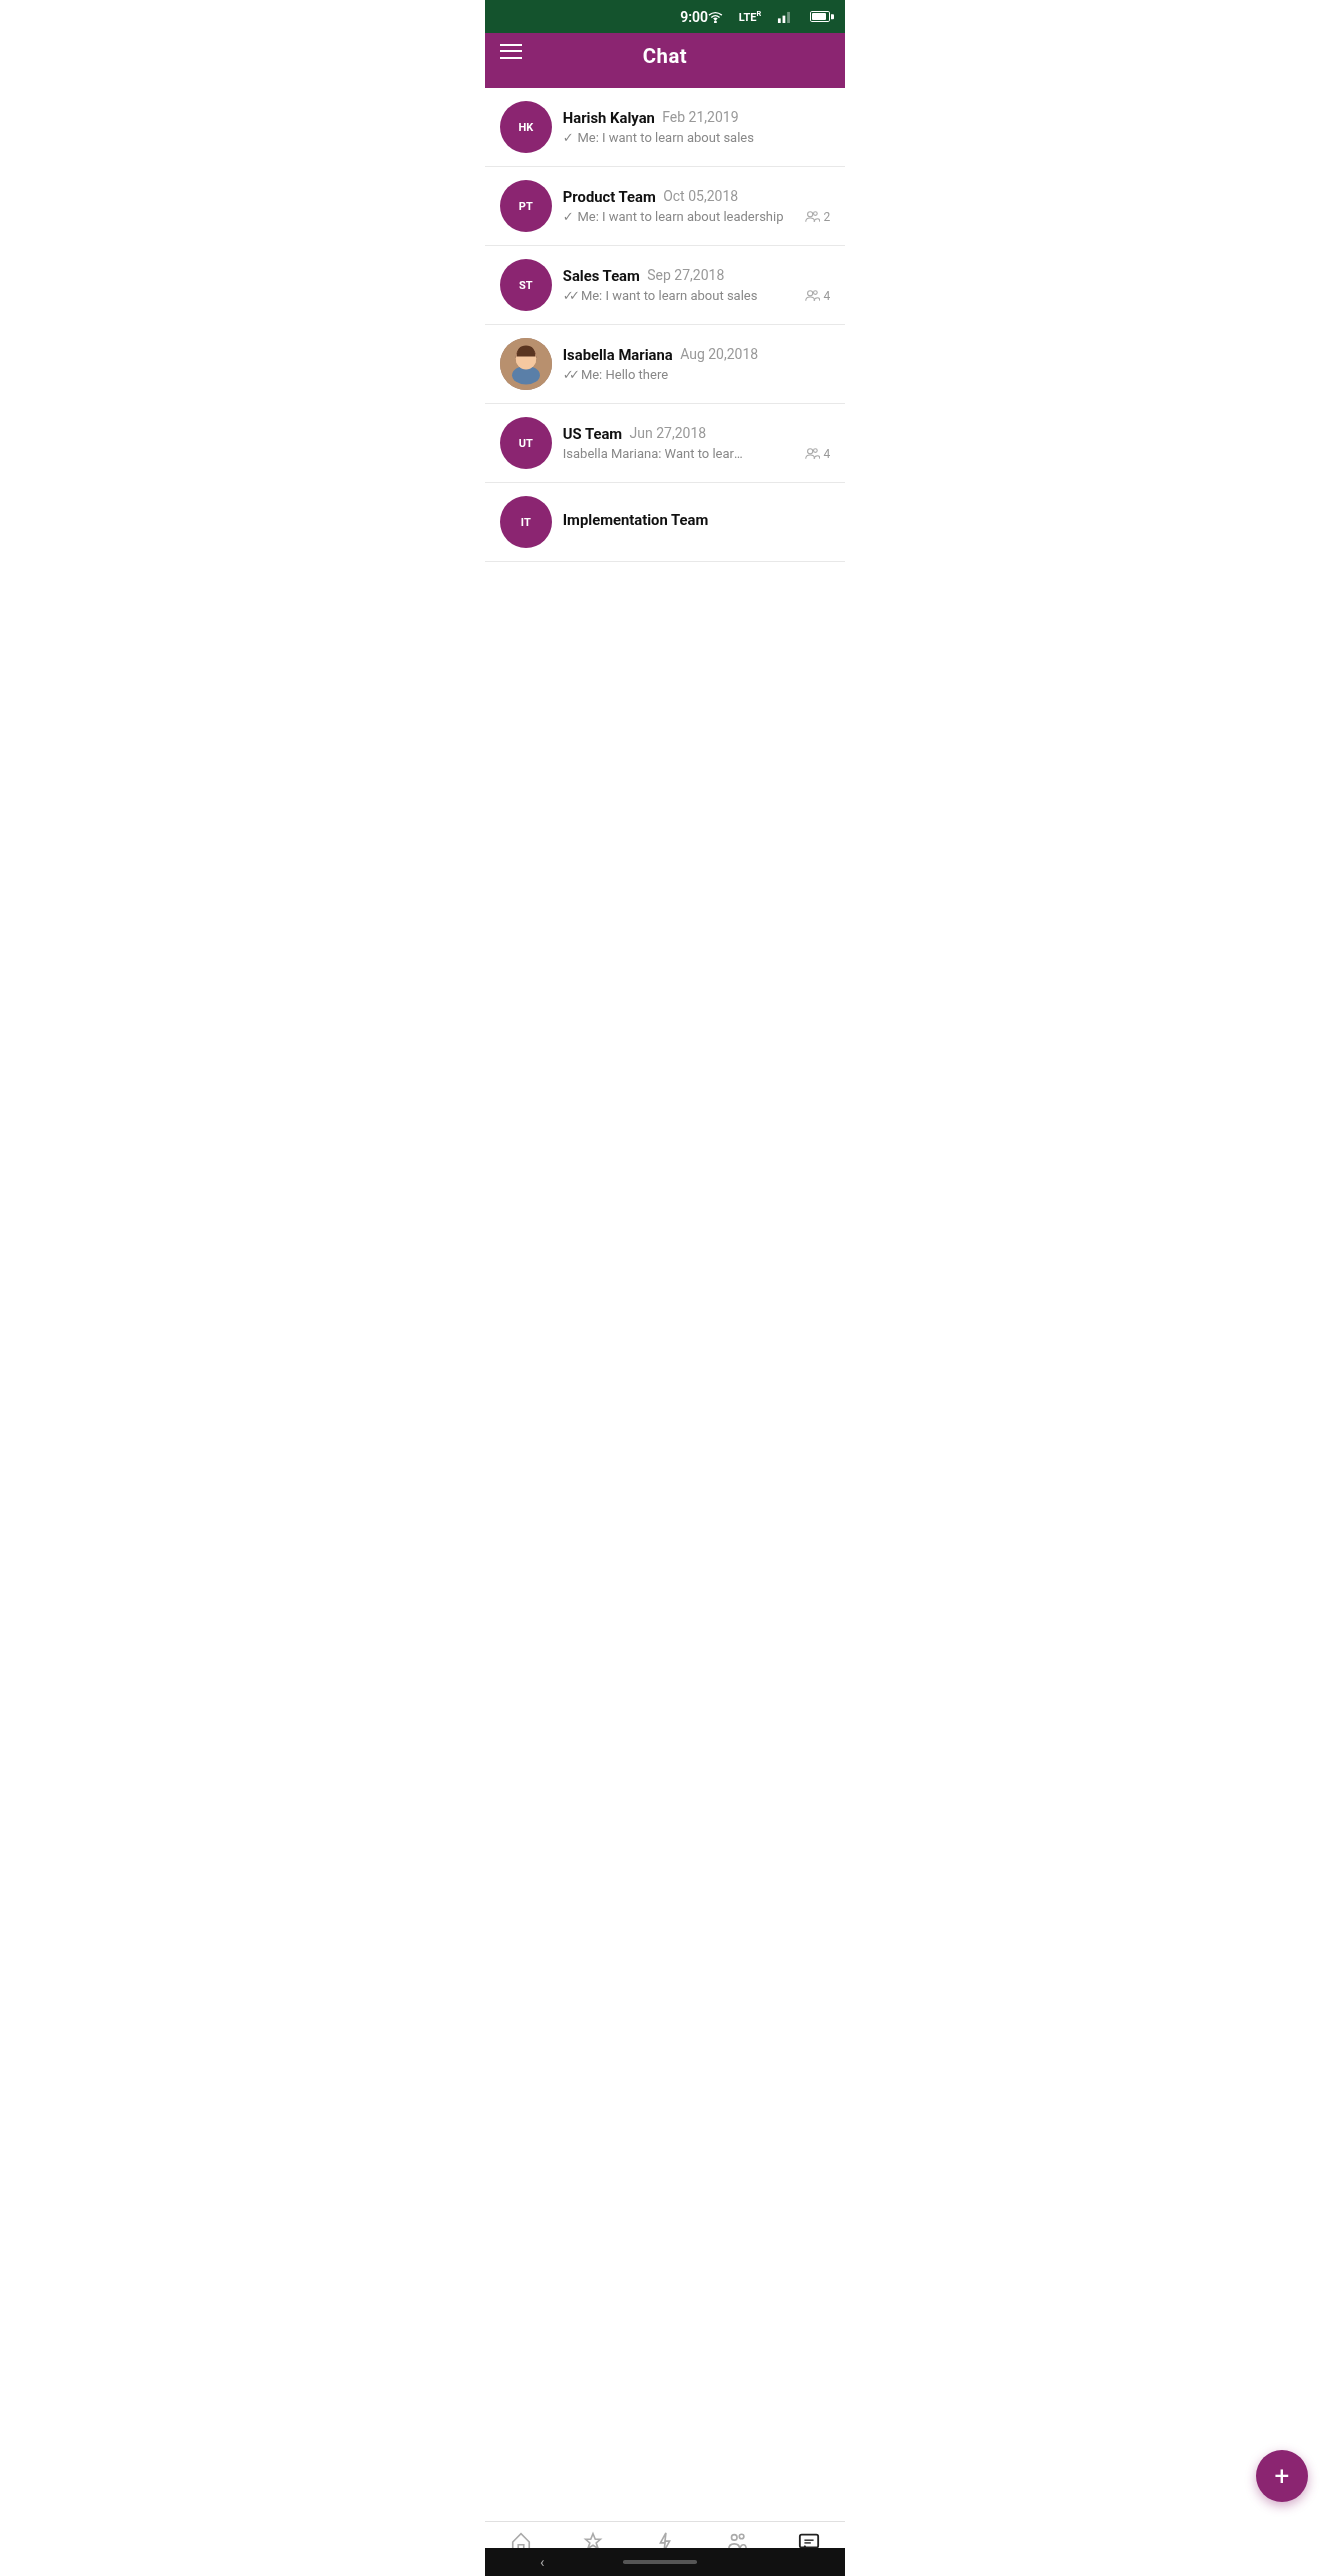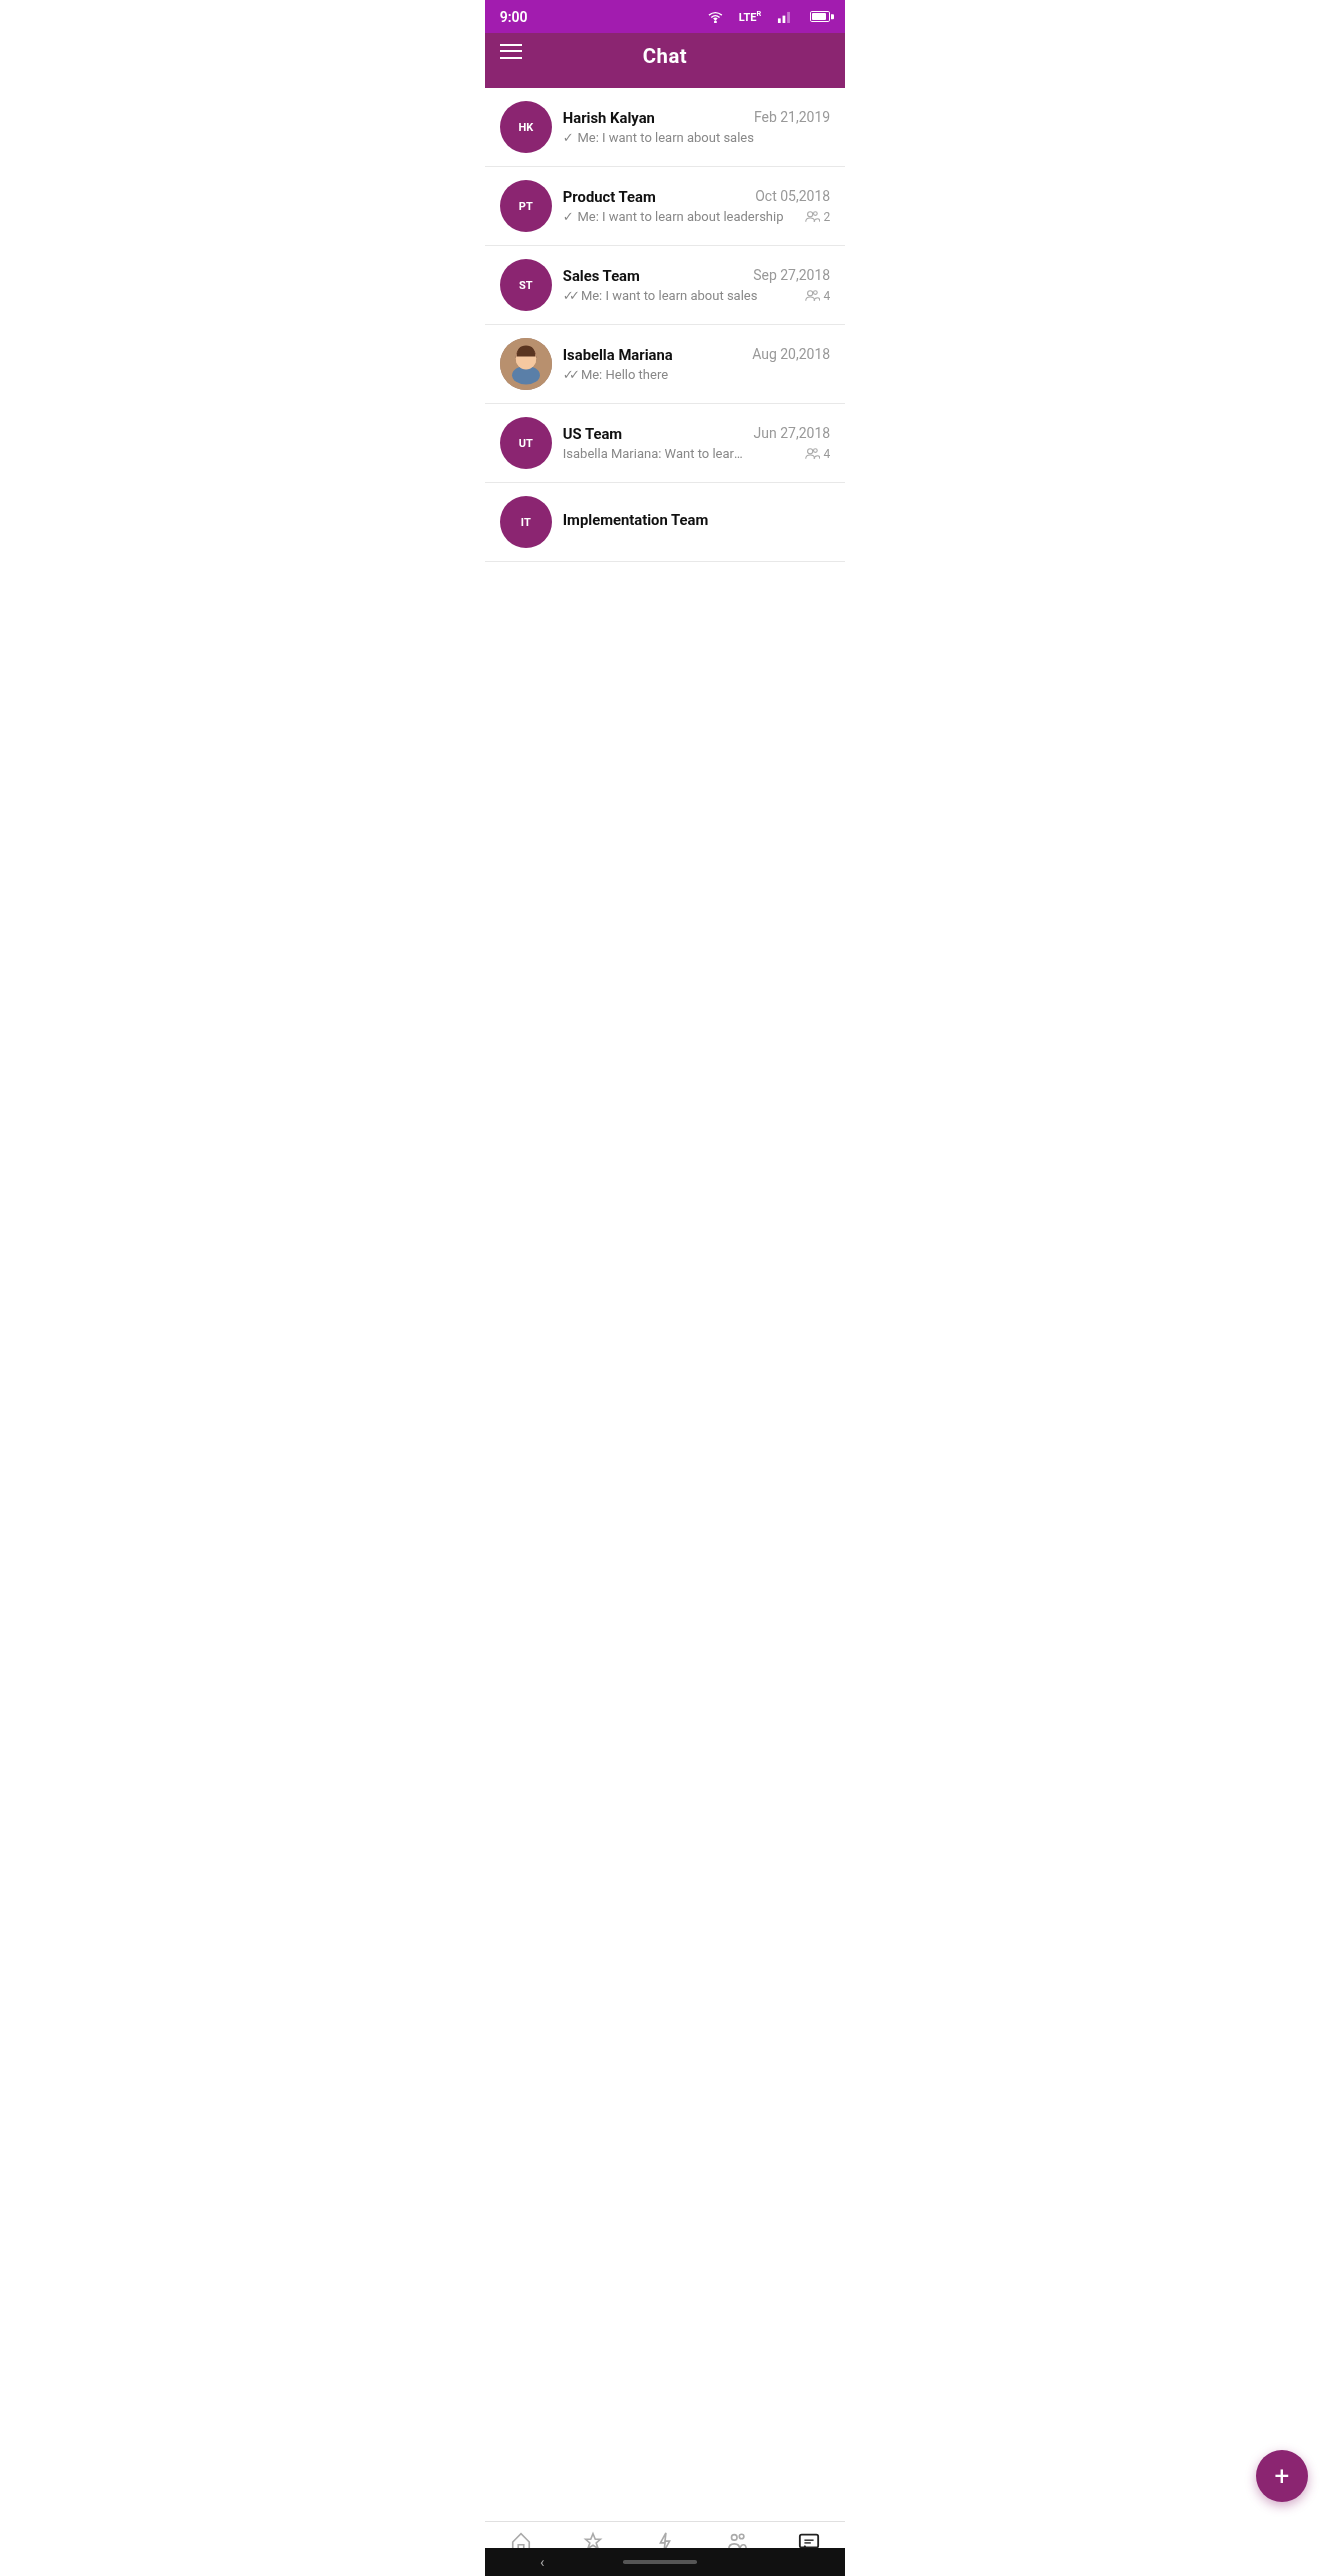--- a/index.html
+++ b/index.html
@@ -10,24 +10,24 @@
       background: #fff;
       width: 360px;
       min-height: 780px;
       margin: 0 auto;
       position: relative;
       overflow-x: hidden;
     }
 
     
     .status-bar {
-      background: #a21caf;
+      background: #14532d;
       color: #fff;
       display: flex;
-      justify-content: space-between;
+      justify-content: flex-end;
       align-items: center;
       padding: 5.5px 14.8px;
       height: 33px;
     }
     .status-time {
       font-size: 14px;
       font-weight: 600;
     }
     .status-icons {
       display: flex;
@@ -124,21 +124,21 @@
       margin-right: 11px;
       overflow: hidden;
     }
 
     .chat-content {
       flex: 1;
       min-width: 0;
     }
     .chat-top {
       display: flex;
-      justify-content: space-between;
+      justify-content: flex-start;
       align-items: flex-start;
       margin-bottom: 3.7px;
     }
     .chat-name {
       font-size: 14.8px;
       font-weight: 700;
       color: #111;
     }
     .chat-date {
       font-size: 14px;

